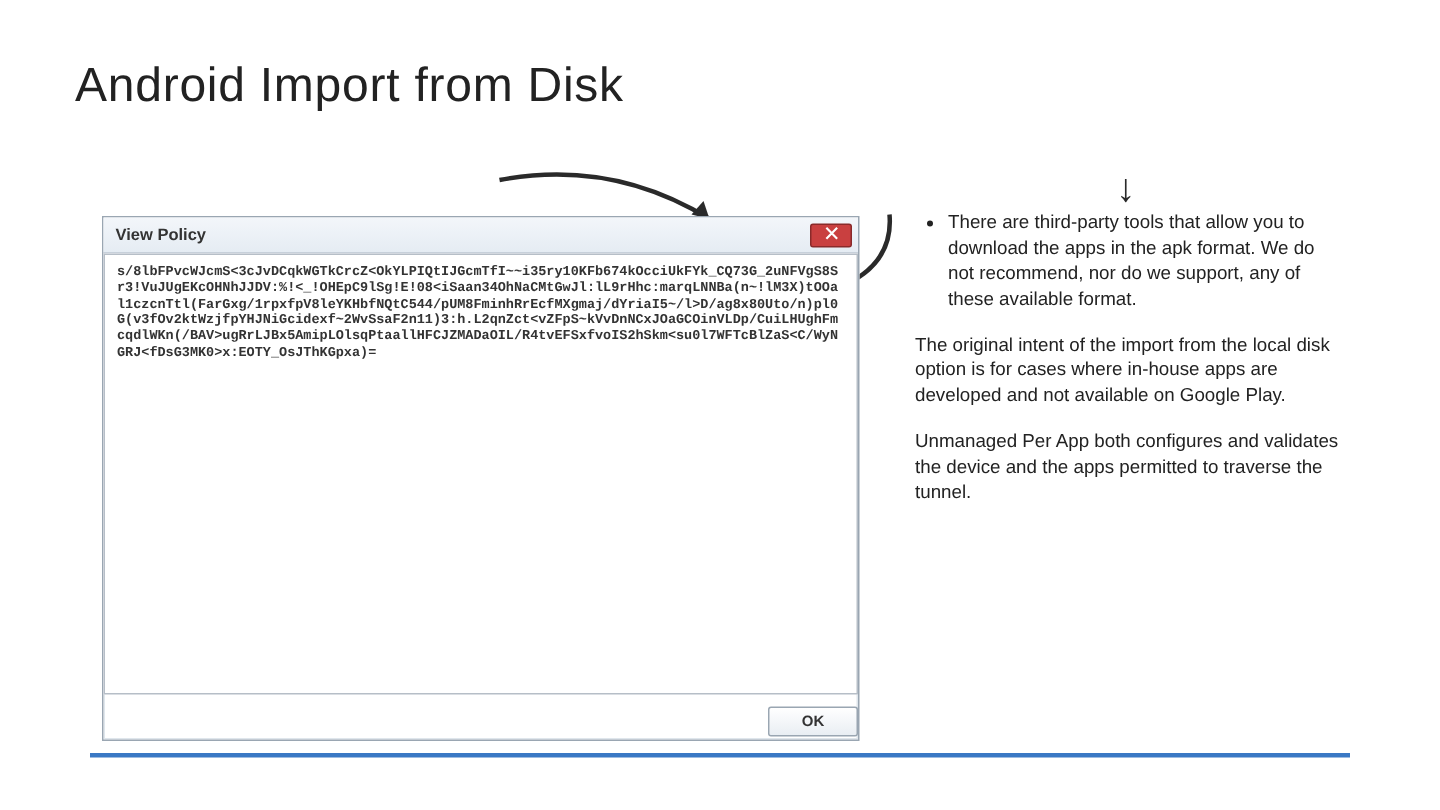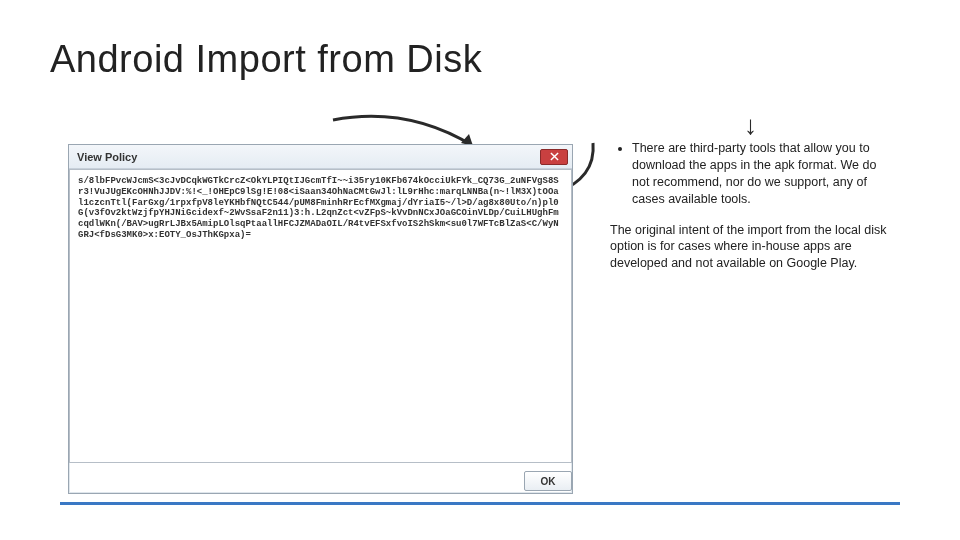--- a/index.html
+++ b/index.html
@@ -1,18 +1,18 @@
 <!DOCTYPE html>
 <html><head>
 <meta charset="utf-8">
 <style>
   * { box-sizing: border-box; margin: 0; padding: 0; }
   html, body { width: 960px; height: 540px; font-family: "Segoe UI", Arial, sans-serif; background: #fff; color: #222; }
   .slide { width: 960px; height: 540px; position: relative; }
-  .title { position: absolute; left: 50px; top: 38px; font-size: 38px; font-weight: 300; letter-spacing: 0.5px; }
+  .title { position: absolute; left: 50px; top: 38px; font-size: 32px; font-weight: 300; letter-spacing: 0.5px; }
   .content { position: absolute; left: 60px; top: 106px; width: 840px; height: 395px; }
   .accent { position: absolute; left: 0; bottom: -4px; width: 100%; height: 3px; background: #3a78c4; }
   .cols { display: flex; height: 100%; }
   .left { flex: 0 0 530px; position: relative; font-weight: bold; }
   .right { flex: 1; padding: 34px 6px 0 20px; font-size: 12.5px; line-height: 1.35; }
   .right p { margin-bottom: 14px; }
   .right ul { list-style: disc; padding-left: 22px; margin-bottom: 14px; }
   .arrow-down { position: absolute; left: 744px; top: 110px; font-size: 26px; font-weight: 600; color: #2a2a2a; }
 
   
@@ -21,21 +21,21 @@
   .swoosh2 svg, .swoosh1 svg { width: 100%; height: 100%; }
 
   
   .dialog { position: absolute; left: 8px; top: 38px; width: 505px; height: 350px; border: 1px solid #9aa6b2; box-shadow: 0 0 0 1px #dfe6ec inset; background: #fff; font-family: Tahoma, Arial, sans-serif; }
   .dlg-titlebar { height: 24px; background: linear-gradient(#f3f6fa,#e5ecf3); border-bottom: 1px solid #c7d0da; display: flex; align-items: center; justify-content: space-between; padding: 0 4px 0 8px; font-size: 11px; color: #333; }
   .dlg-close { width: 28px; height: 16px; background: #c94040; border: 1px solid #8a2a2a; border-radius: 2px; display: flex; align-items: center; justify-content: center; }
   .dlg-close svg { width: 9px; height: 9px; }
   .dlg-body { height: calc(100% - 24px); display: flex; flex-direction: column; }
   .textarea { flex: 1; border: 1px solid #b6bec7; background: #fff; padding: 6px 8px; font-family: "Courier New", monospace; font-size: 9px; line-height: 1.2; color: #333; overflow: hidden; word-break: break-all; }
   .dlg-footer { height: 30px; display: flex; align-items: center; justify-content: flex-end; padding-top: 6px; }
-  .ok-btn { width: 48px; height: 20px; font-size: 10px; border: 1px solid #9aa6b2; background: linear-gradient(#fff,#e9eef3); border-radius: 2px; display: flex; align-items: center; justify-content: center; color: #333; }
+  .ok-btn { width: 60px; height: 20px; font-size: 10px; border: 1px solid #9aa6b2; background: linear-gradient(#fff,#e9eef3); border-radius: 2px; display: flex; align-items: center; justify-content: center; color: #333; }
 </style>
 </head>
 <body>
 
 <div class="slide">
   <h1 class="title">Android Import from Disk</h1>
   <div class="arrow-down">↓</div>
 
   <div class="content">
     <div class="cols">
@@ -69,20 +69,21 @@
             <div class="textarea">s/8lbFPvcWJcmS&lt;3cJvDCqkWGTkCrcZ&lt;OkYLPIQtIJGcmTfI~~i35ry10KFb674kOcciUkFYk_CQ73G_2uNFVgS8Sr3!VuJUgEKcOHNhJJDV:%!&lt;_!OHEpC9lSg!E!08&lt;iSaan34OhNaCMtGwJl:lL9rHhc:marqLNNBa(n~!lM3X)tOOal1czcnTtl(FarGxg/1rpxfpV8leYKHbfNQtC544/pUM8FminhRrEcfMXgmaj/dYriaI5~/l&gt;D/ag8x80Uto/n)pl0G(v3fOv2ktWzjfpYHJNiGcidexf~2WvSsaF2n11)3:h.L2qnZct&lt;vZFpS~kVvDnNCxJOaGCOinVLDp/CuiLHUghFmcqdlWKn(/BAV&gt;ugRrLJBx5AmipLOlsqPtaallHFCJZMADaOIL/R4tvEFSxfvoIS2hSkm&lt;su0l7WFTcBlZaS&lt;C/WyNGRJ&lt;fDsG3MK0&gt;x:EOTY_OsJThKGpxa)=</div>
             <div class="dlg-footer">
               <div class="ok-btn">OK</div>
             </div>
           </div>
         </div>
       </div>
 
       <div class="right">
         <ul>
-          <li>There are third-party tools that allow you to download the apps in the apk format. We do not recommend, nor do we support, any of cases available tools.</li>
+          <li>There are third-party tools that allow you to download the apps in the apk format. We do not recommend, nor do we support, any of these available format.</li>
         </ul>
         <p>The original intent of the import from the local disk option is for cases where in-house apps are developed and not available on Google Play.</p>
+        <p>Unmanaged Per App both configures and validates the device and the apps permitted to traverse the tunnel.</p>
       </div>
     </div>
     <div class="accent"></div>
   </div>
 </div>
 
 </body></html>

